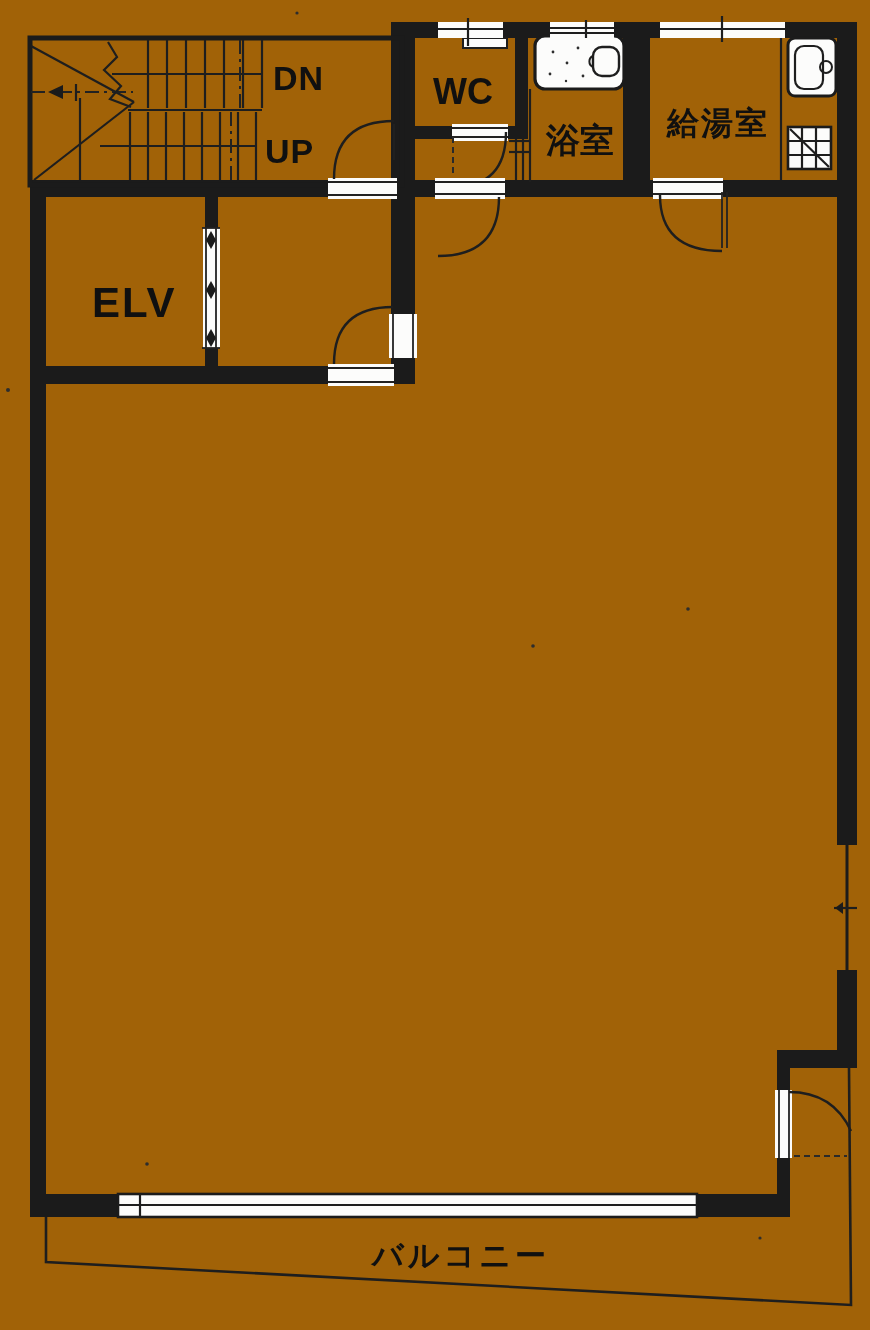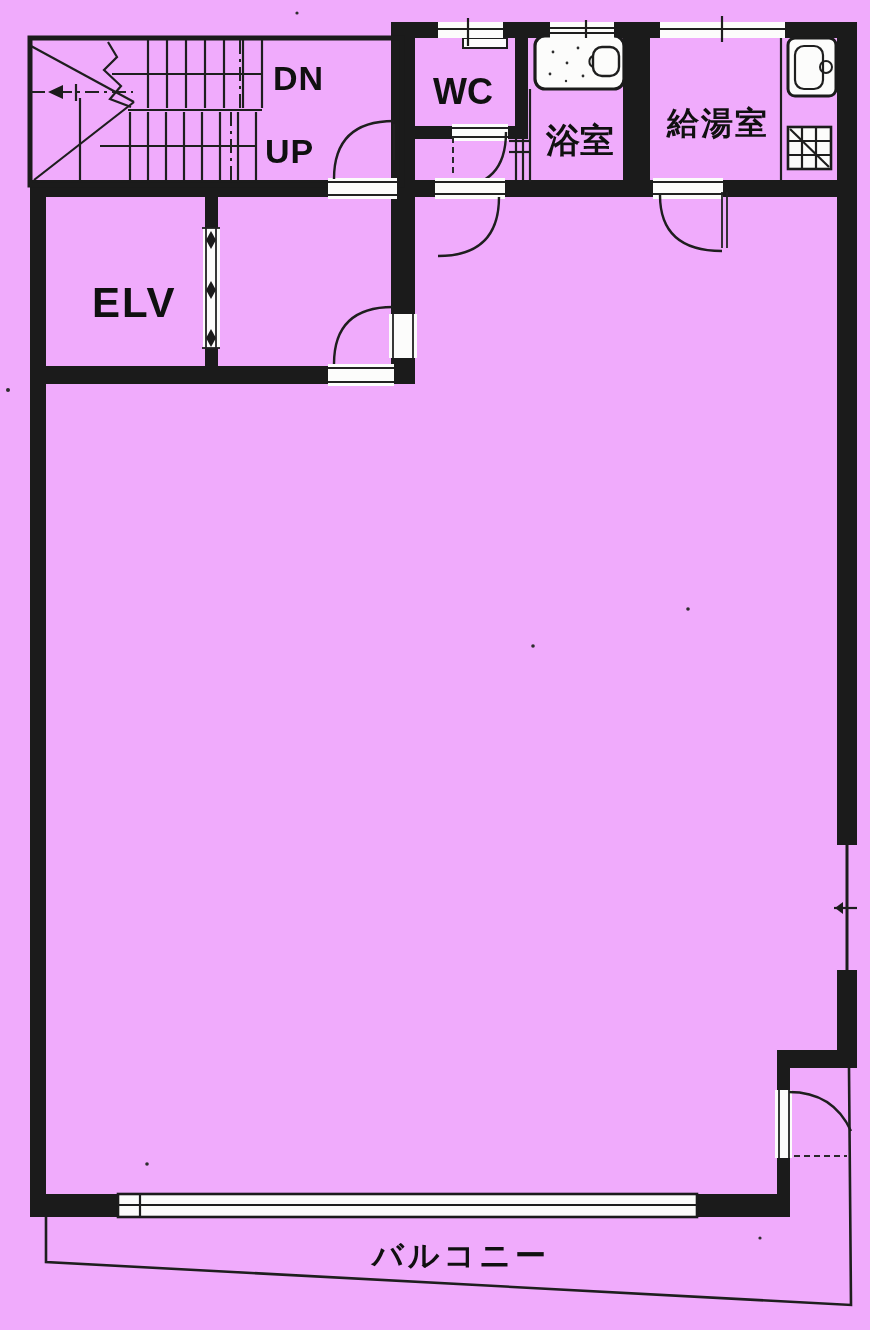--- a/index.html
+++ b/index.html
@@ -1,16 +1,16 @@
 <!DOCTYPE html>
 <html><head>
 <meta charset="utf-8">
 <style>
   html,body{margin:0;padding:0;background:#e9e9e6;}
-  .page{position:relative;width:870px;height:1330px;background:#f0abfc;overflow:hidden;
+  .page{position:relative;width:870px;height:1330px;background:#a16207;overflow:hidden;
         font-family:"Liberation Sans","DejaVu Sans",sans-serif;}
   svg{position:absolute;left:0;top:0;}
   .wall{fill:#1b1b1b;stroke:none;}
   .gap{fill:#fcfcfb;stroke:none;}
   .thin{stroke:#222;stroke-width:1.8;fill:none;}
   .line2{stroke:#1e1e1e;stroke-width:2.2;fill:none;}
   .arc{stroke:#1e1e1e;stroke-width:2.4;fill:none;}
   .dash{stroke:#2a2a2a;stroke-width:2;fill:none;stroke-dasharray:6 4;}
   .dashdot{stroke:#222;stroke-width:2;fill:none;stroke-dasharray:14 5 3 5;}
   .lbl{fill:#101010;font-weight:bold;}

